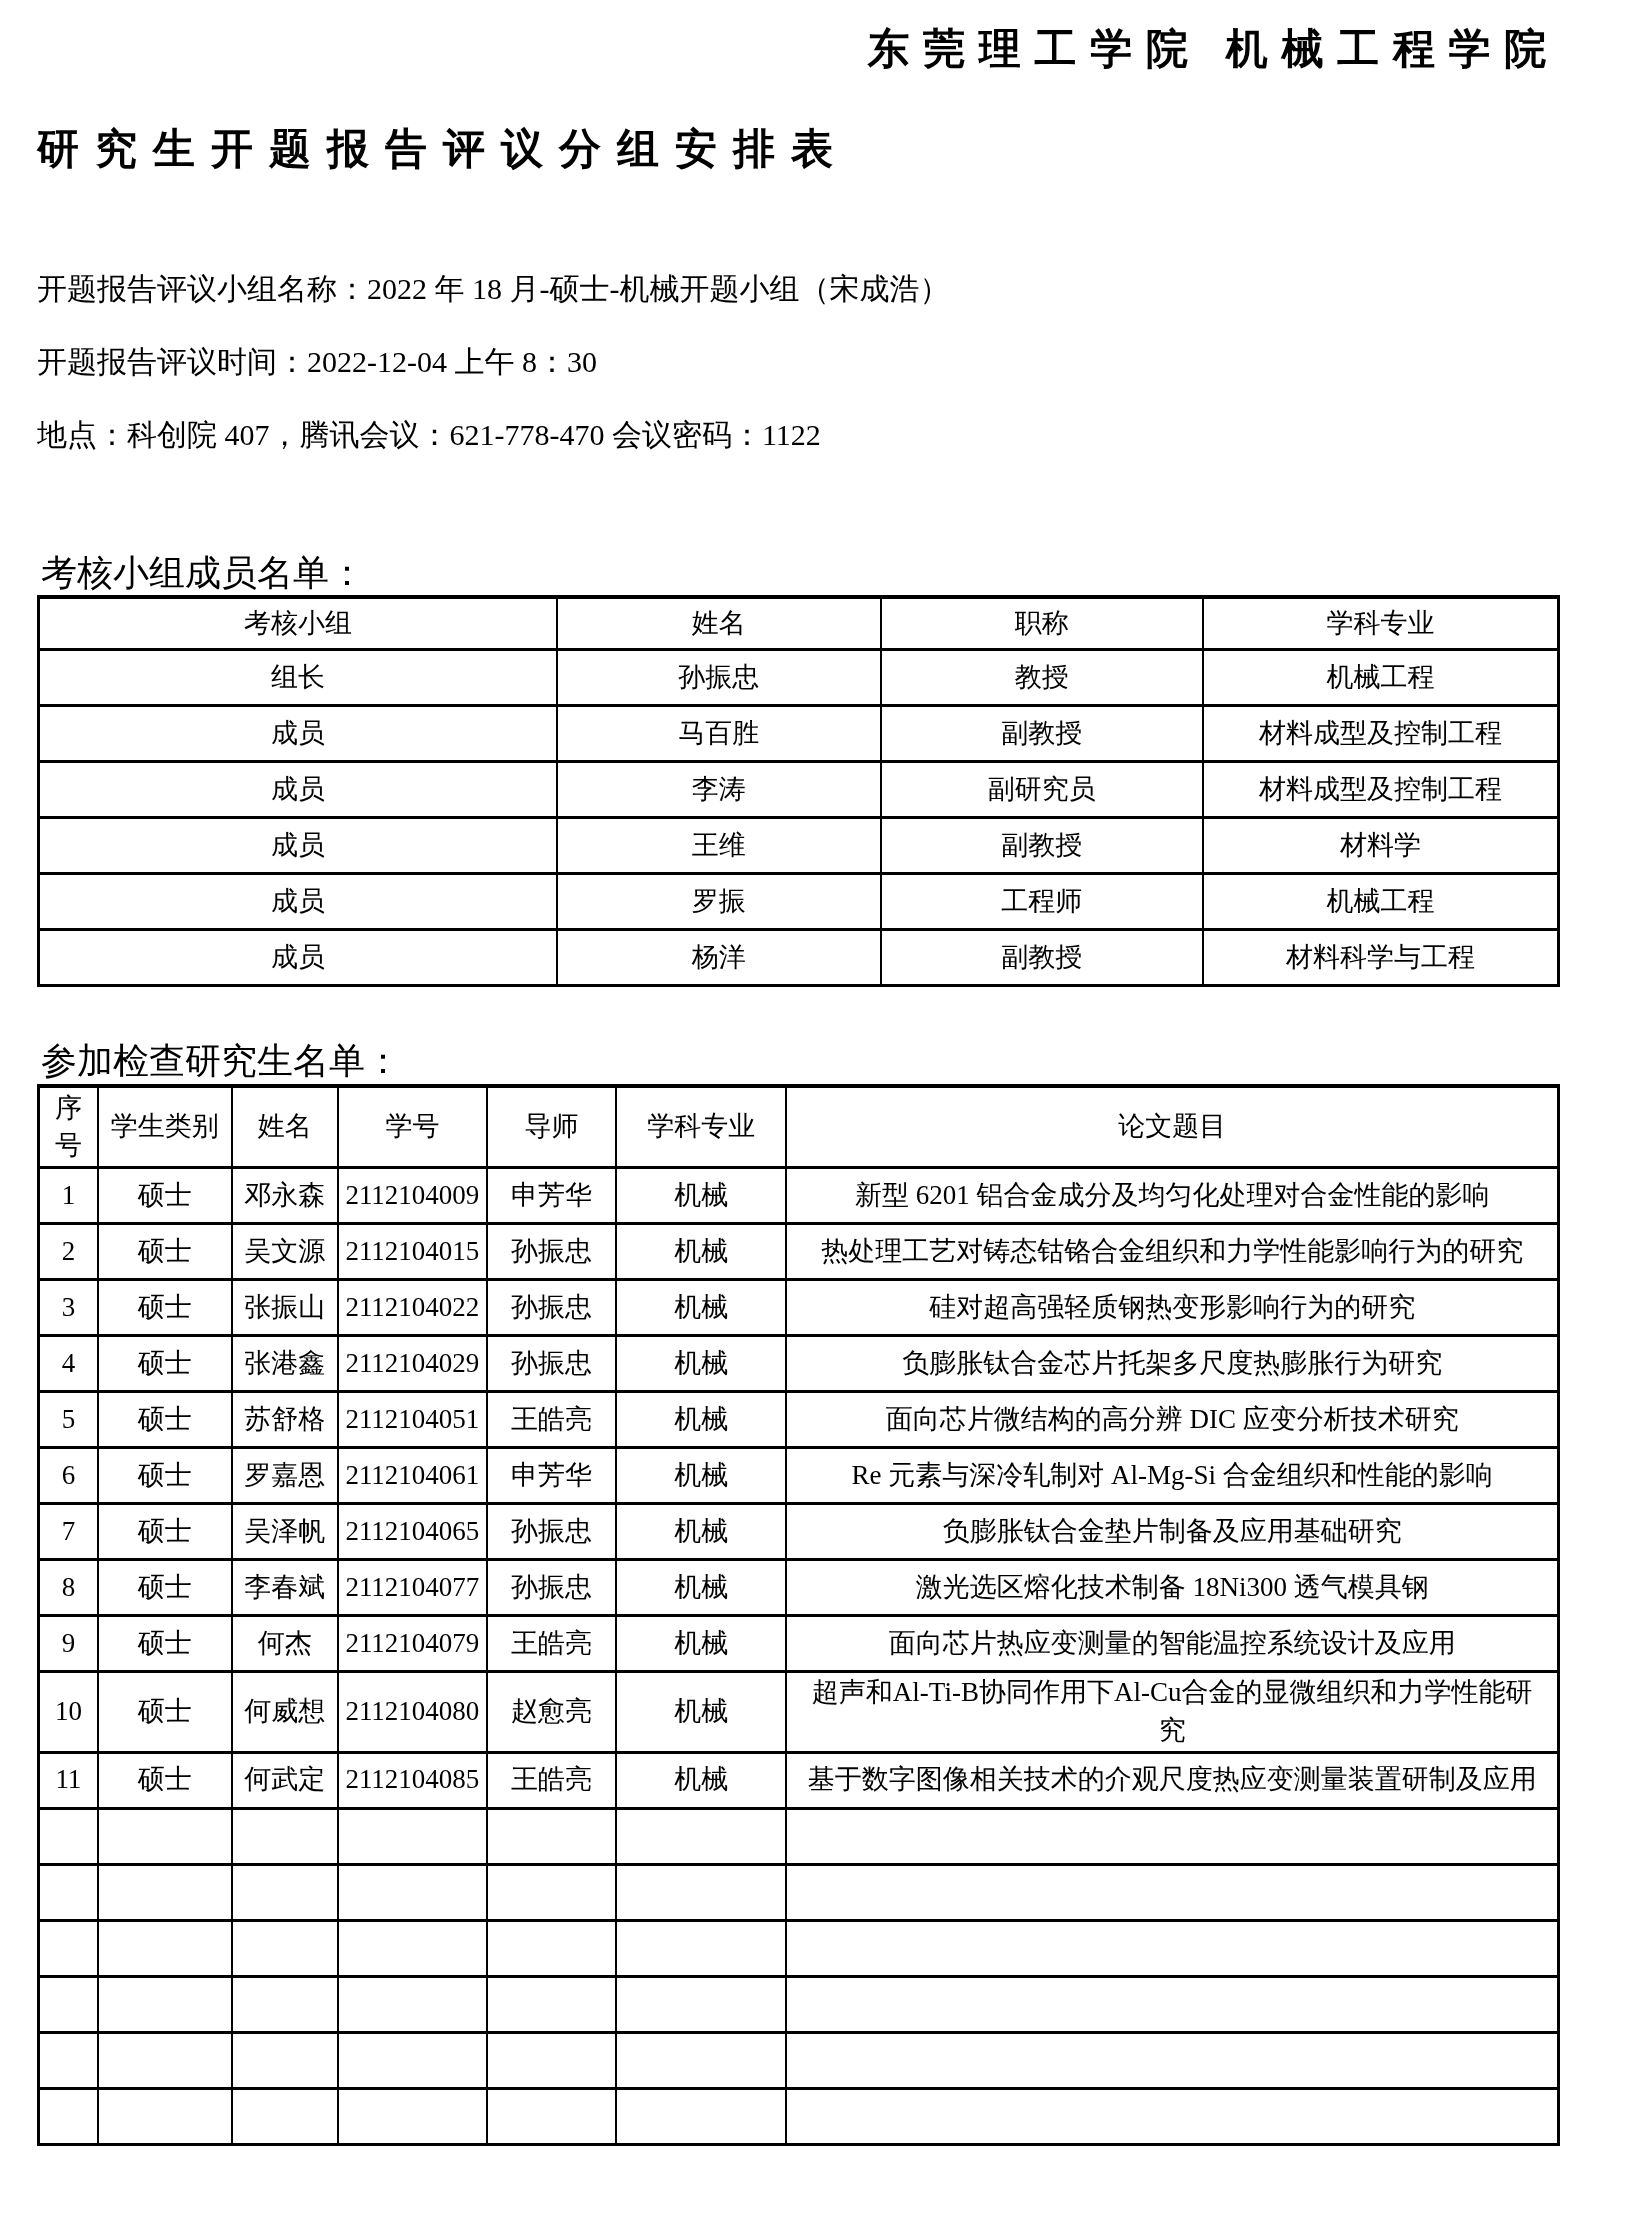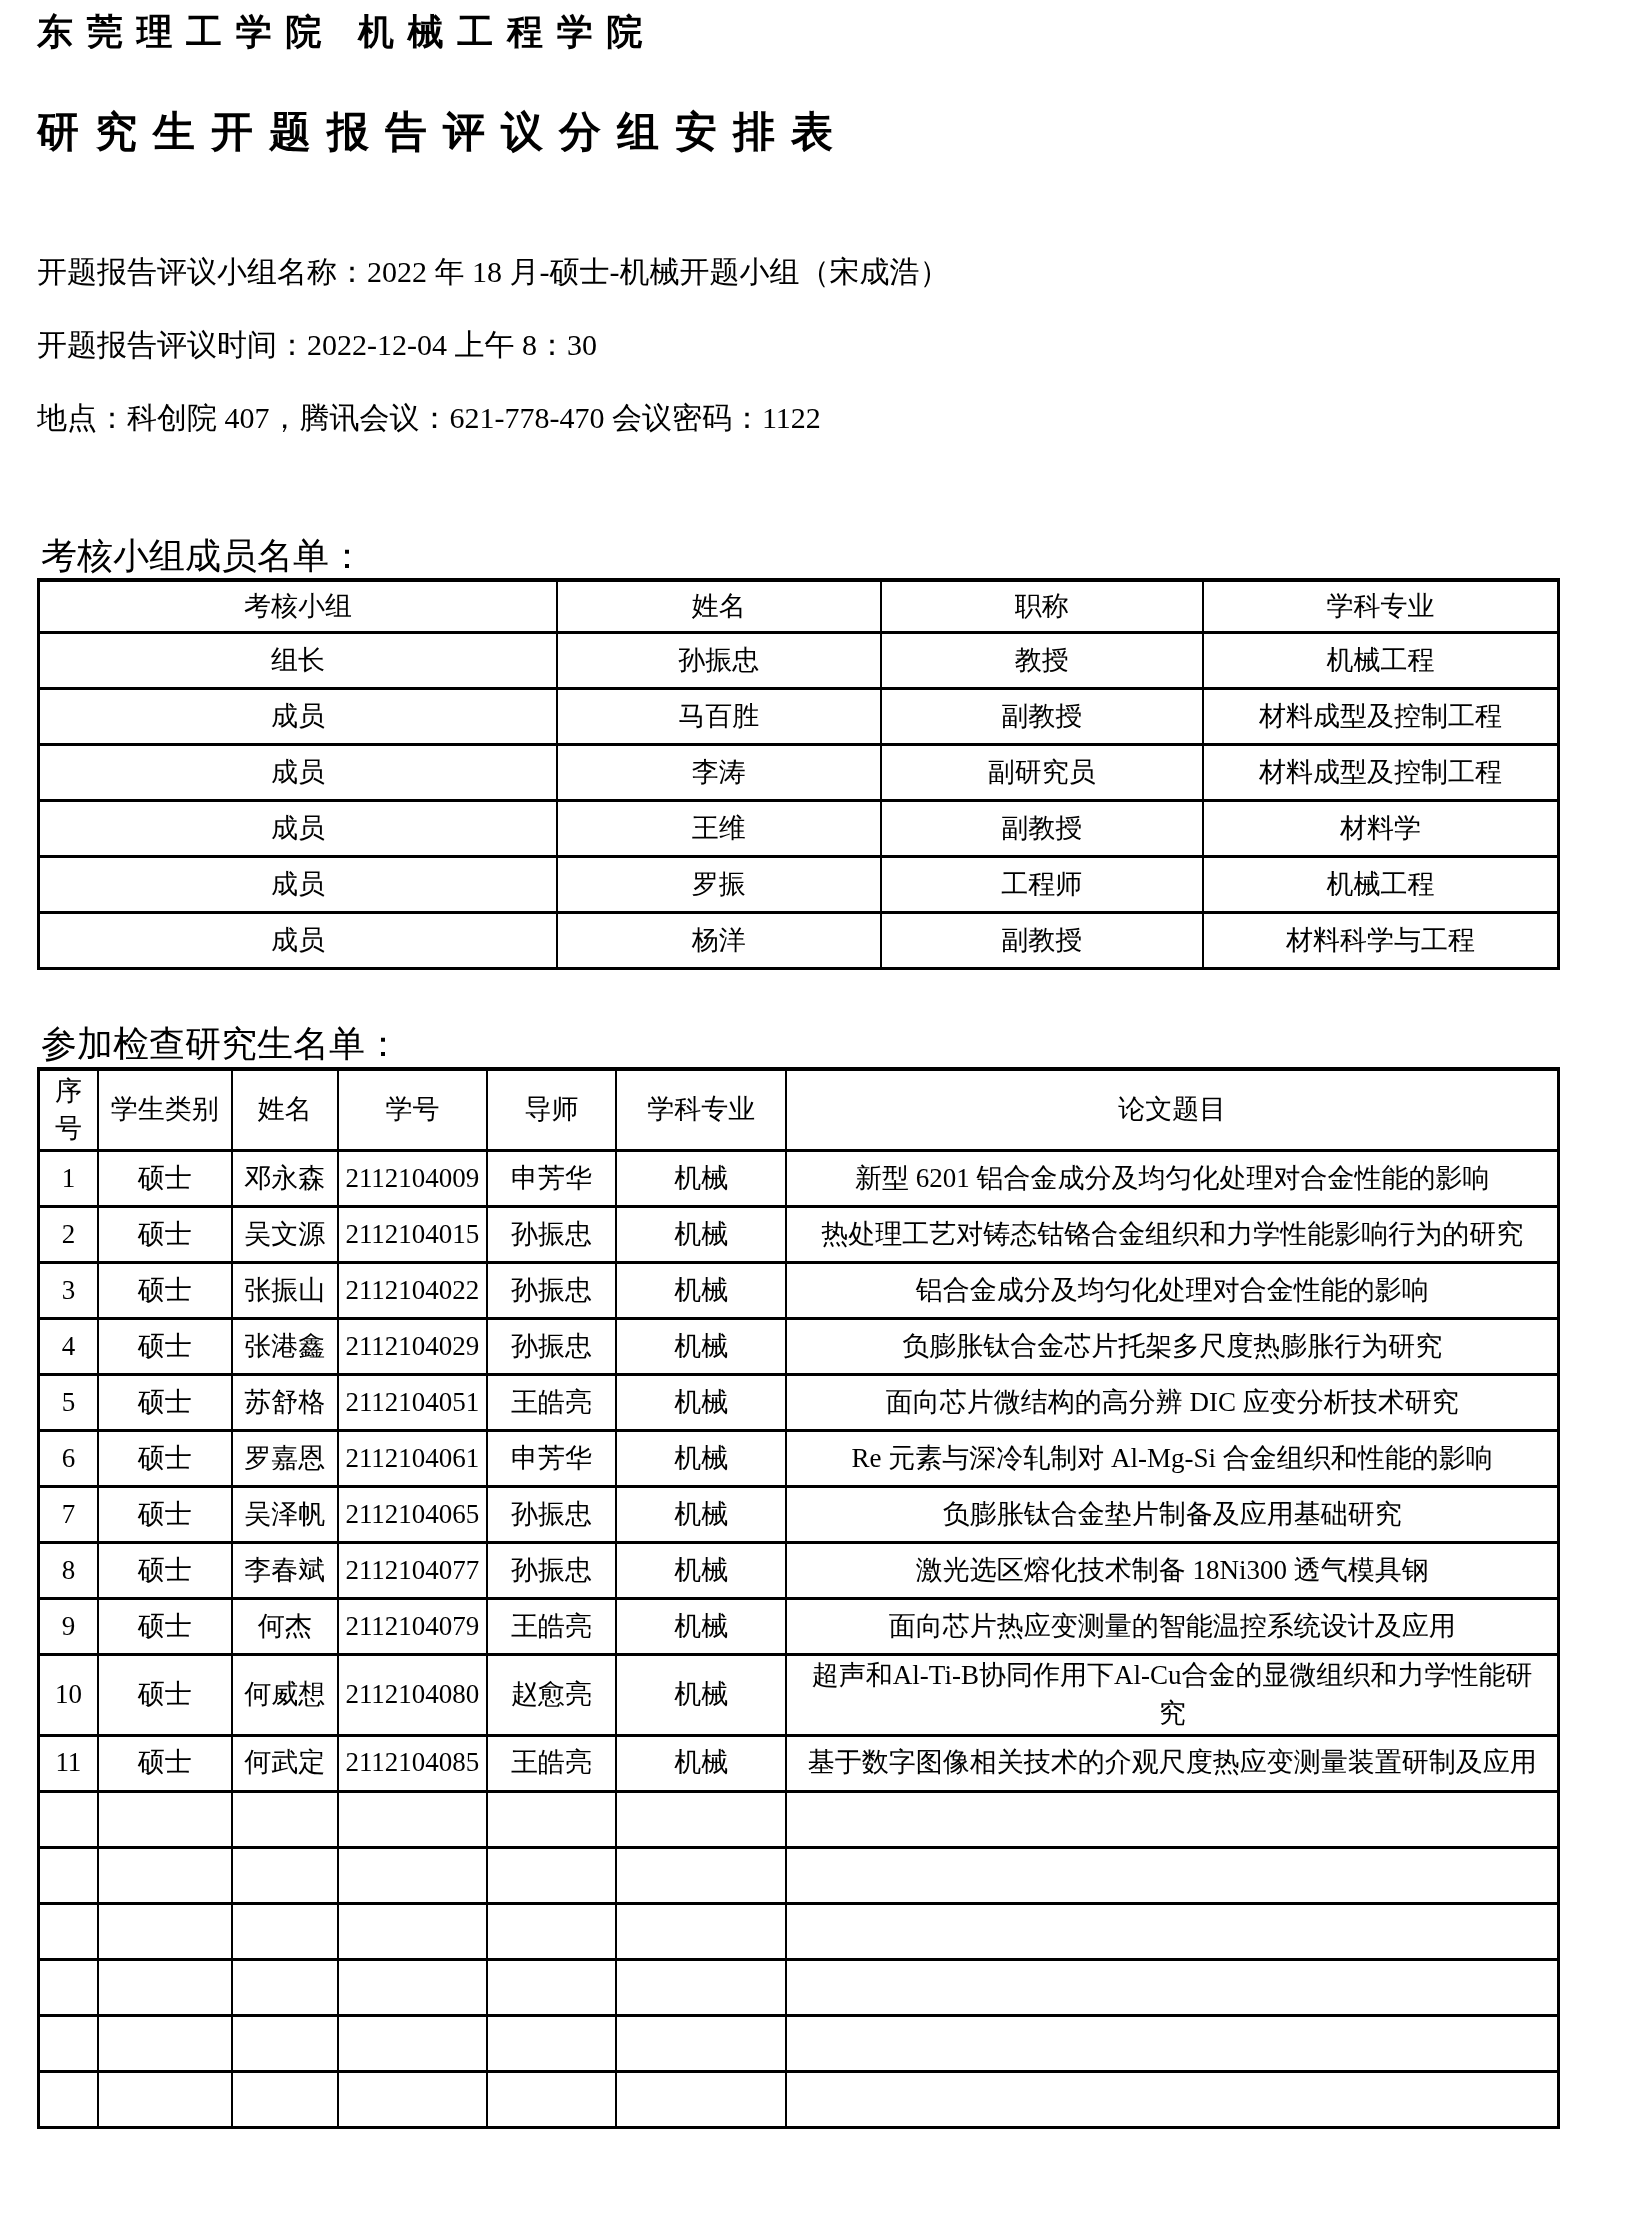--- a/index.html
+++ b/index.html
@@ -12,24 +12,24 @@
     color: #000;
     font-family: "Liberation Serif", "DejaVu Serif", serif;
   }
   .page {
     box-sizing: border-box;
     width: 1650px;
     height: 2227px;
     padding: 0 90px 0 37px;
   }
   .doc-title {
-    margin-top: 4px;
-    font-size: 36px;
+    margin-top: 21px;
+    font-size: 42px;
     font-weight: bold;
-    text-align: left;
+    text-align: right;
     line-height: 56px;
     letter-spacing: 13.7px;
     white-space: pre;
   }
   .doc-subtitle {
     margin-top: 47px;
     font-size: 42px;
     font-weight: bold;
     text-align: left;
     line-height: 50px;
@@ -193,21 +193,21 @@
           <td>机械</td>
           <td class="thesis">热处理工艺对铸态钴铬合金组织和力学性能影响行为的研究</td>
         </tr>
         <tr>
           <td>3</td>
           <td>硕士</td>
           <td>张振山</td>
           <td>2112104022</td>
           <td>孙振忠</td>
           <td>机械</td>
-          <td class="thesis">铝合金成分及均匀化处理对合金性能的影响</td>
+          <td class="thesis">硅对超高强轻质钢热变形影响行为的研究</td>
         </tr>
         <tr>
           <td>4</td>
           <td>硕士</td>
           <td>张港鑫</td>
           <td>2112104029</td>
           <td>孙振忠</td>
           <td>机械</td>
           <td class="thesis">负膨胀钛合金芯片托架多尺度热膨胀行为研究</td>
         </tr>

